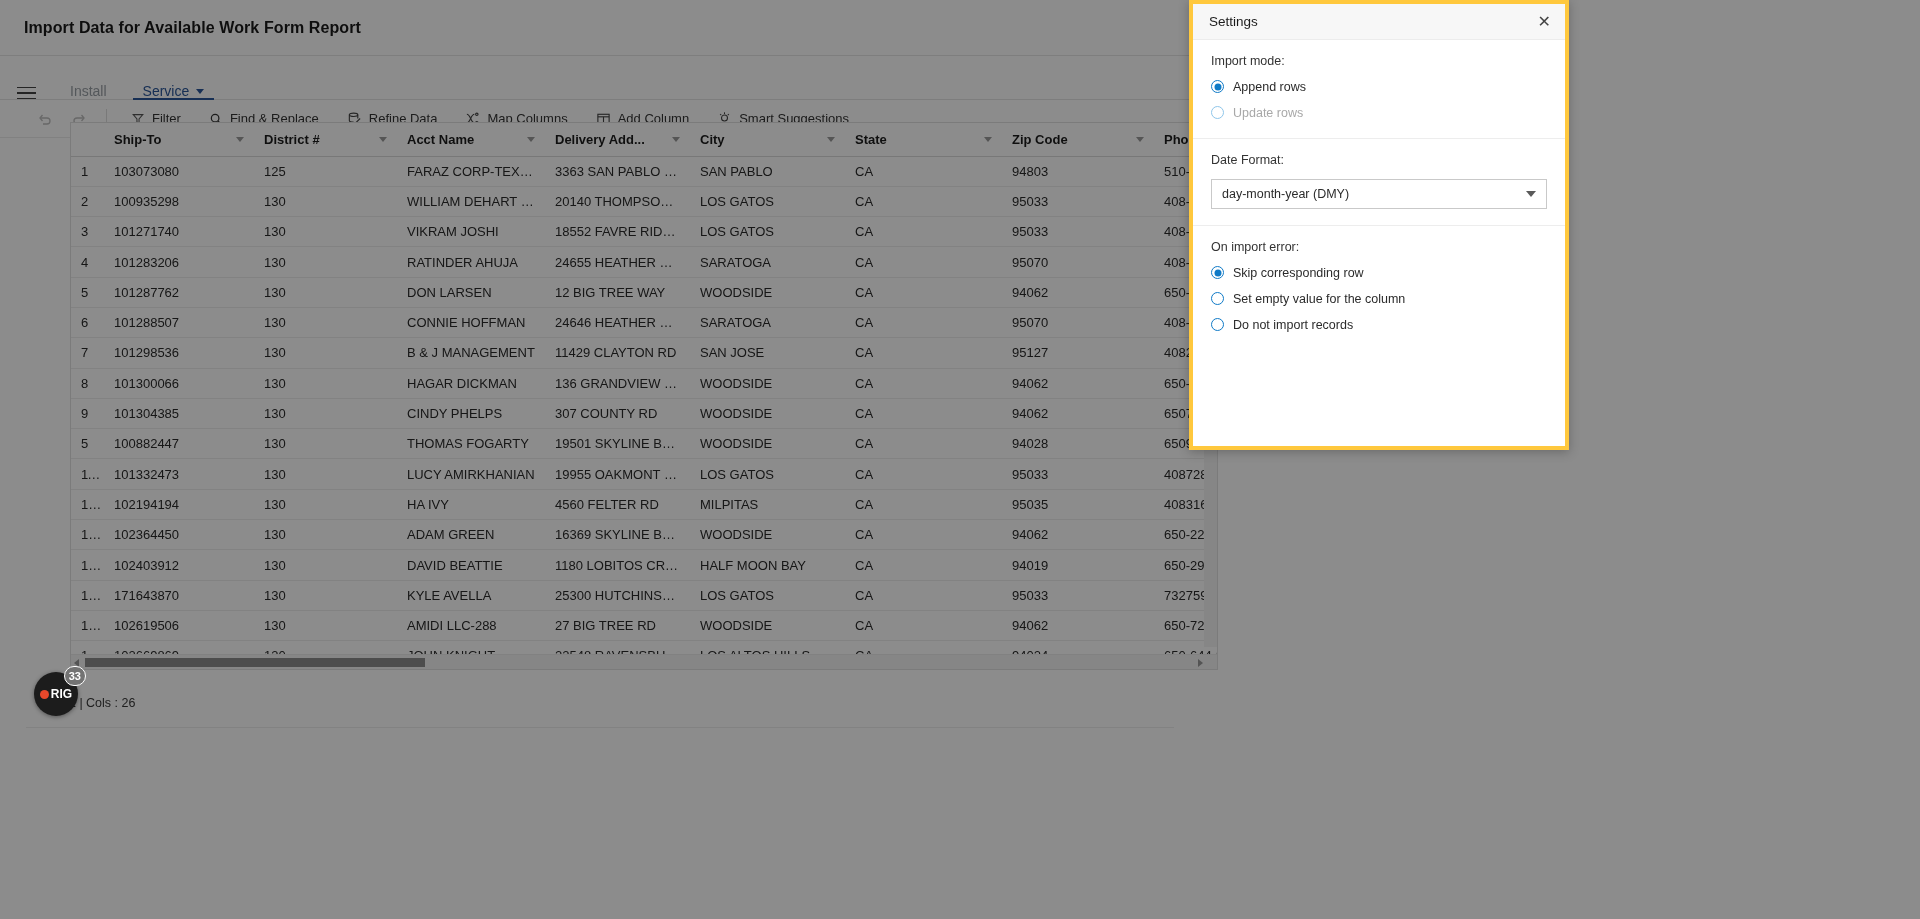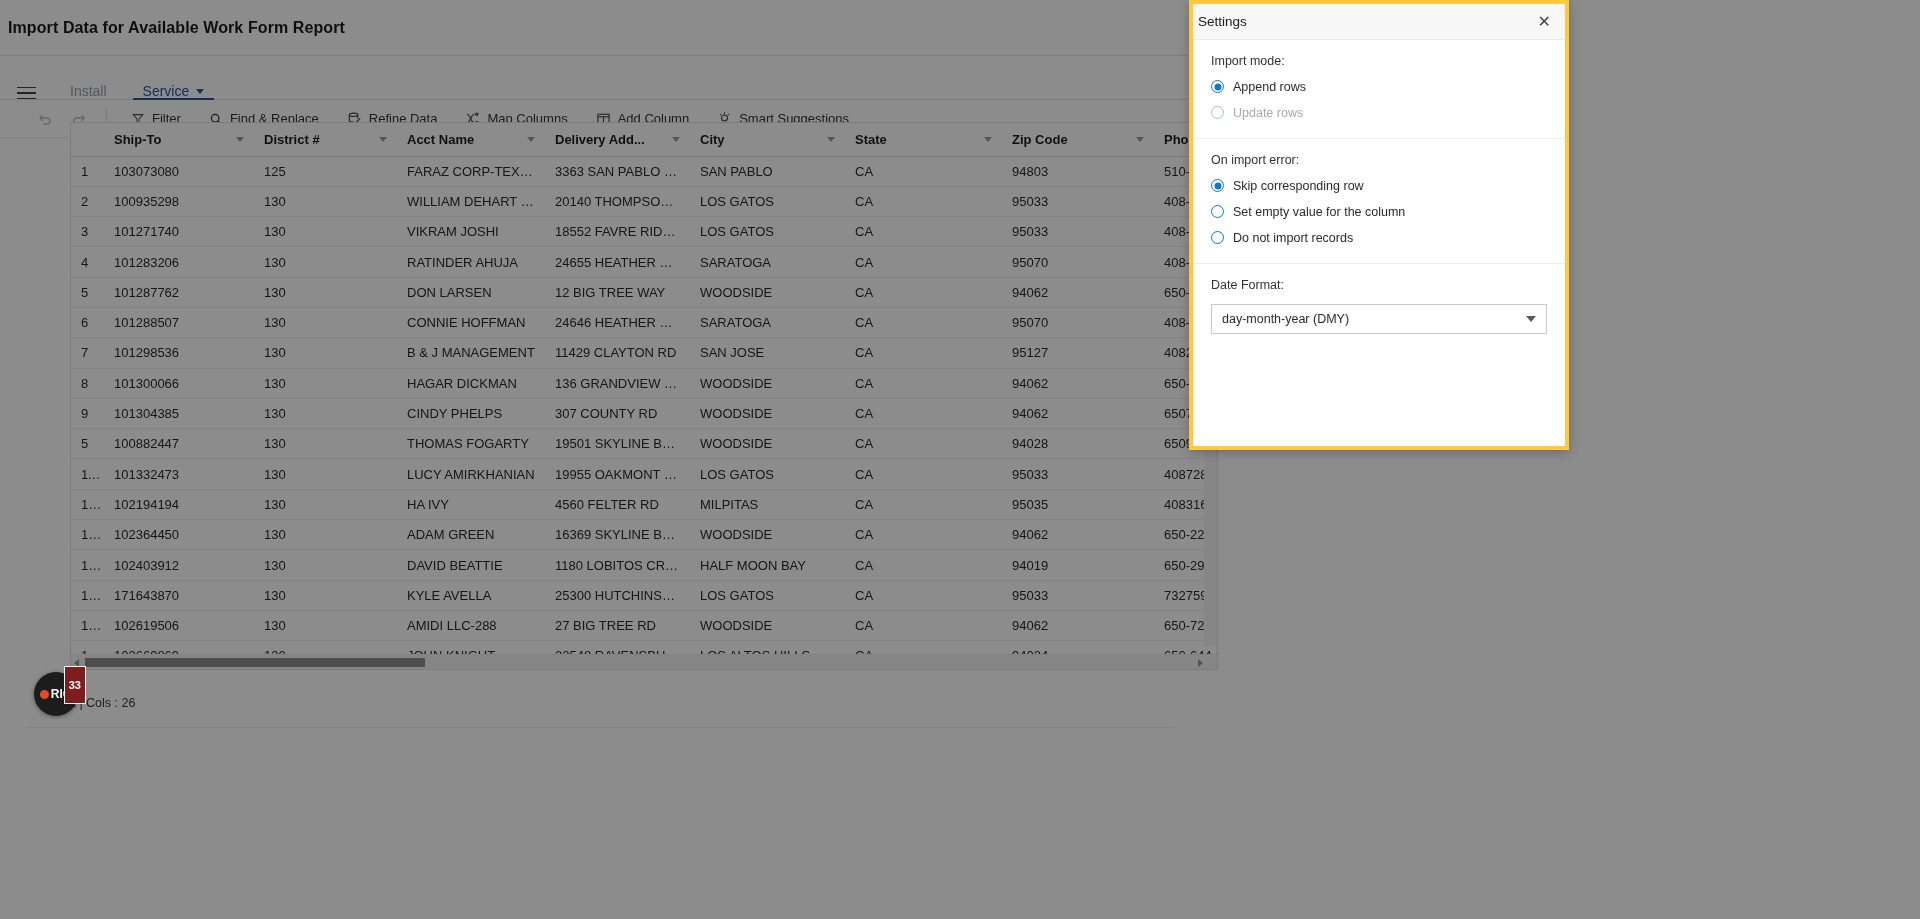--- a/index.html
+++ b/index.html
@@ -28,21 +28,21 @@
   .main-window {
     position: absolute;
     left: 0; top: 0;
     width: 1440px; height: 919px;
     background: #ffffff;
   }
 
   .title-bar {
     height: 56px;
     display: flex; align-items: center;
-    padding-left: 8px;
+    padding-left: 24px;
     border-bottom: 1px solid #e6e6e6;
     background: #ffffff;
   }
   .title-bar .app-title {
     font-size: 16px;
     font-weight: bold;
     color: #1b1b1b;
     letter-spacing: 0.1px;
   }
 
@@ -255,23 +255,23 @@
     z-index: 60;
     box-shadow: 0 1px 4px rgba(0,0,0,0.4);
   }
   .rig-badge .logo-dot {
     width: 9px; height: 9px; border-radius: 50%;
     background: #e8482b; margin-right: 2px;
   }
   .rig-badge .count {
     position: absolute;
     right: -8px; top: -6px;
-    min-width: 20px; height: 38px;
-    border-radius: 0;
-    background: #7f1d1d;
+    min-width: 20px; height: 20px;
+    border-radius: 10px;
+    background: #737373;
     color: #fff;
     font-size: 11px;
     font-weight: bold;
     display: flex; align-items: center; justify-content: center;
     padding: 0 4px;
     border: 1.5px solid #fff;
   }
 
   
   .settings-panel {
@@ -281,21 +281,21 @@
     background: #ffffff;
     border: 4px solid #ffc83d;
     z-index: 100;
     display: flex; flex-direction: column;
     box-shadow: 0 2px 10px rgba(0,0,0,0.25);
   }
   .sp-header {
     height: 36px;
     background: #f7f7f7;
     display: flex; align-items: center; justify-content: space-between;
-    padding: 0 14px 0 5px;
+    padding: 0 14px 0 16px;
     border-bottom: 1px solid #ececec;
     flex: none;
   }
   .sp-header .sp-title { font-size: 13.5px; color: #1b1b1b; }
   .sp-header .sp-close {
     font-size: 16px; color: #444; cursor: pointer; line-height: 1;
   }
   .sp-body { flex: 1; overflow: hidden; background: #fff; }
   .sp-section {
     padding: 14px 18px 16px 18px;
@@ -770,42 +770,42 @@
           <span class="radio checked"></span>
           <span class="radio-text">Append rows</span>
         </div>
         <div class="radio-row">
           <span class="radio disabled"></span>
           <span class="radio-text disabled">Update rows</span>
         </div>
       </div>
 
       <div class="sp-section">
+        <div class="sp-label">Date Format:</div>
+        <div class="sel-wrap">
+          <div class="select-box">
+            <span>day-month-year (DMY)</span>
+            <span class="chev"></span>
+          </div>
+        </div>
+      </div>
+
+      <div class="sp-section">
         <div class="sp-label">On import error:</div>
         <div class="radio-row">
           <span class="radio checked"></span>
           <span class="radio-text">Skip corresponding row</span>
         </div>
         <div class="radio-row">
           <span class="radio"></span>
           <span class="radio-text">Set empty value for the column</span>
         </div>
         <div class="radio-row">
           <span class="radio"></span>
           <span class="radio-text">Do not import records</span>
         </div>
       </div>
 
-      <div class="sp-section">
-        <div class="sp-label">Date Format:</div>
-        <div class="sel-wrap">
-          <div class="select-box">
-            <span>day-month-year (DMY)</span>
-            <span class="chev"></span>
-          </div>
-        </div>
-      </div>
-
 
     </div>
   </div>
 
 </div>
 
 </body></html>

